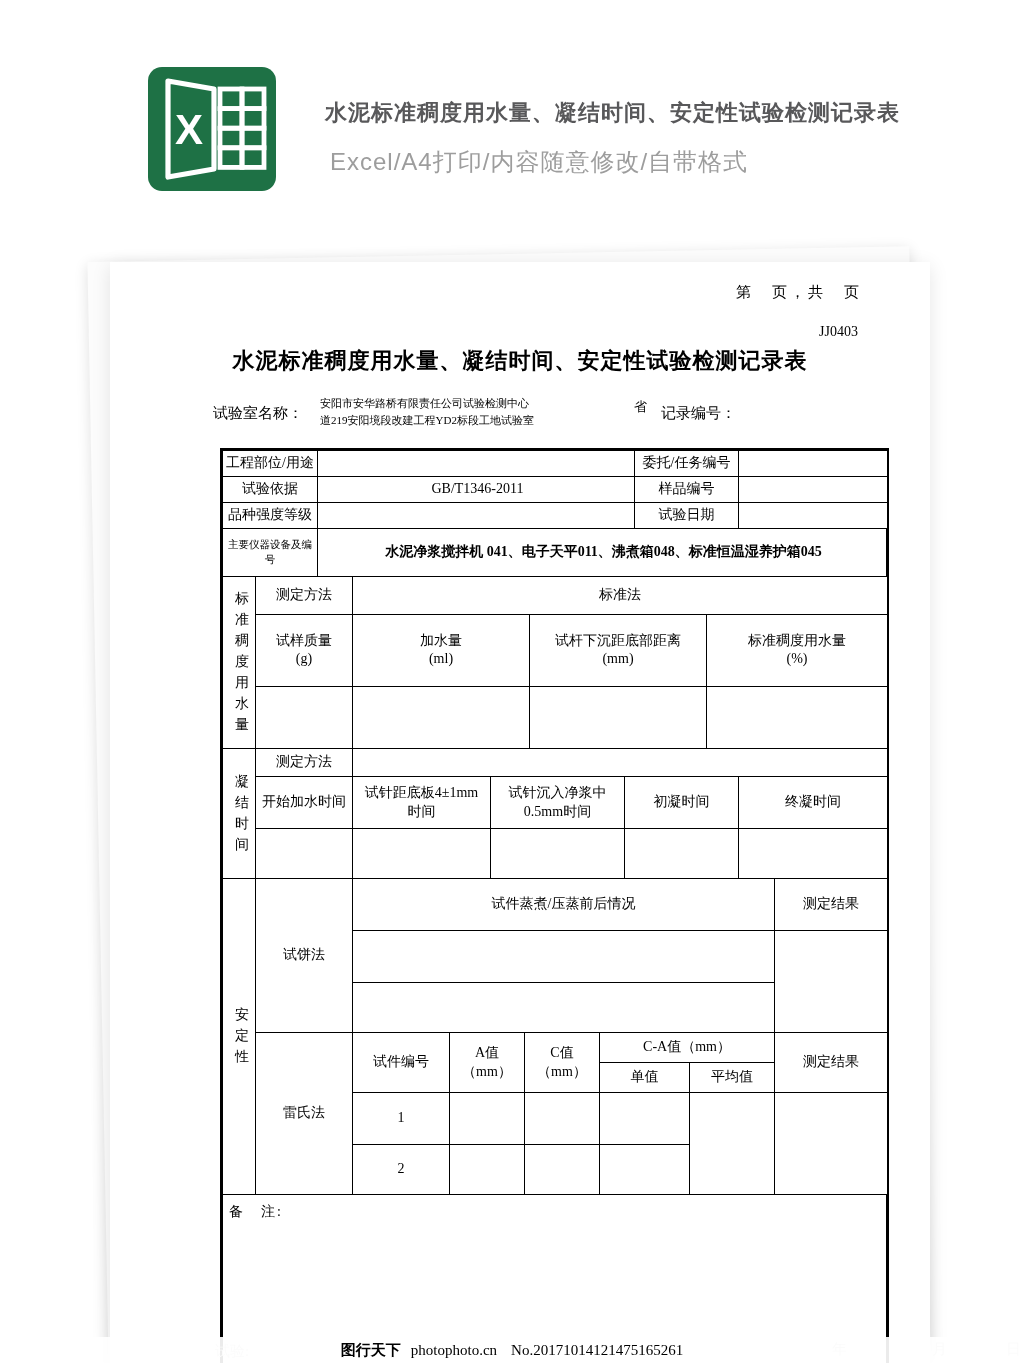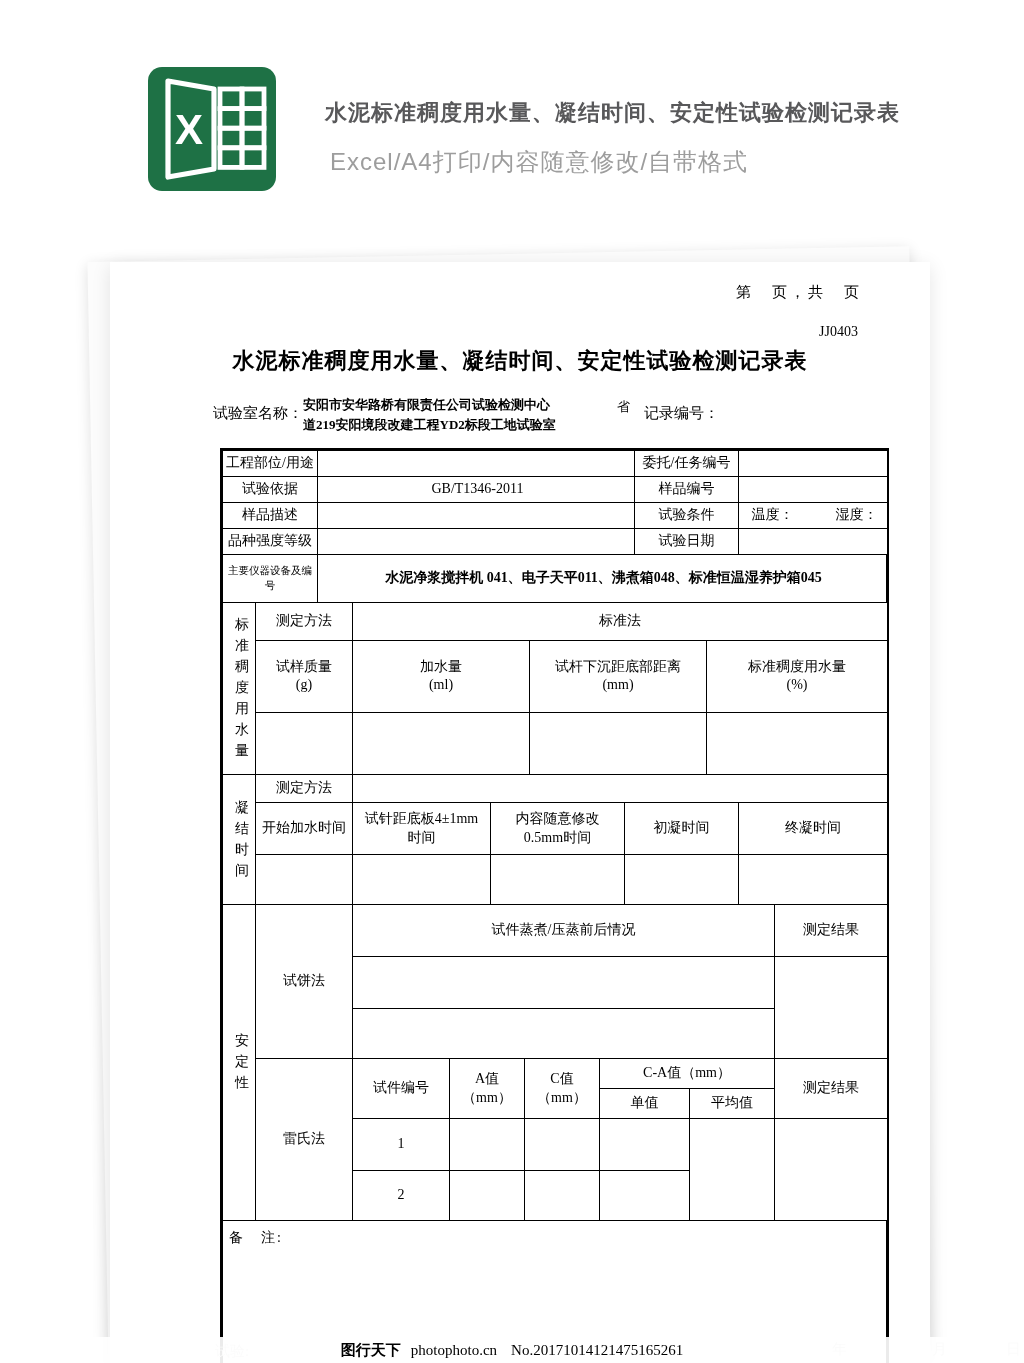--- a/index.html
+++ b/index.html
@@ -31,21 +31,21 @@
   }
   
   .pageline{position:absolute;top:21px;right:68px;font-size:15px;letter-spacing:3px;}
   .formcode{position:absolute;top:62px;right:72px;font-size:14px;}
   .doctitle{
     position:absolute;top:84px;left:0;right:0;text-align:center;
     font-size:22px;font-weight:bold;letter-spacing:1px;
   }
   .labrow{position:absolute;top:133px;left:103px;width:680px;display:flex;align-items:flex-start;}
   .lab-label{font-size:15px;padding-top:9px;white-space:nowrap;}
-  .lab-name{font-size:13px;font-weight:bold;line-height:1.55;width:300px;margin-left:0;}
+  .lab-name{font-size:11px;font-weight:normal;line-height:1.55;width:300px;margin-left:17px;}
   .lab-prov{font-size:13px;padding-top:3px;margin-left:14px;}
   .lab-rec{font-size:15px;padding-top:9px;margin-left:14px;white-space:nowrap;}
   
   .tablewrap{position:absolute;top:186px;left:110px;width:665px;border:2px solid #000;background:#fff;}
   .tablewrap table{border-collapse:collapse;table-layout:fixed;width:100%;}
   .tablewrap table + table{margin-top:-1px;}
   .tablewrap td{
     border:1px solid #000;font-size:14px;text-align:center;vertical-align:middle;
     padding:0 2px;overflow:hidden;line-height:1.35;
   }
@@ -134,26 +134,20 @@
         <td>委托/任务编号</td>
         <td class="val"></td>
       </tr>
       <tr class="h26">
         <td>试验依据</td>
         <td class="val">GB/T1346-2011</td>
         <td>样品编号</td>
         <td class="val"></td>
       </tr>
       <tr class="h26">
-        <td>样品描述</td>
-        <td class="val"></td>
-        <td>试验条件</td>
-        <td class="val">温度：　　　湿度：</td>
-      </tr>
-      <tr class="h26">
         <td>品种强度等级</td>
         <td class="val"></td>
         <td>试验日期</td>
         <td class="val"></td>
       </tr>
     </tbody>
       </table>
 
     <table>
       <colgroup>
@@ -219,21 +213,21 @@
 结
 时
 间</td>
         <td>测定方法</td>
         <td colspan="4"></td>
       </tr>
       <tr class="h52">
         <td>开始加水时间</td>
         <td class="hdr">试针距底板4±1mm
 时间</td>
-        <td class="hdr">内容随意修改
+        <td class="hdr">试针沉入净浆中
 0.5mm时间</td>
         <td>初凝时间</td>
         <td>终凝时间</td>
       </tr>
       <tr class="h50">
         <td></td>
         <td></td>
         <td></td>
         <td></td>
         <td></td>

